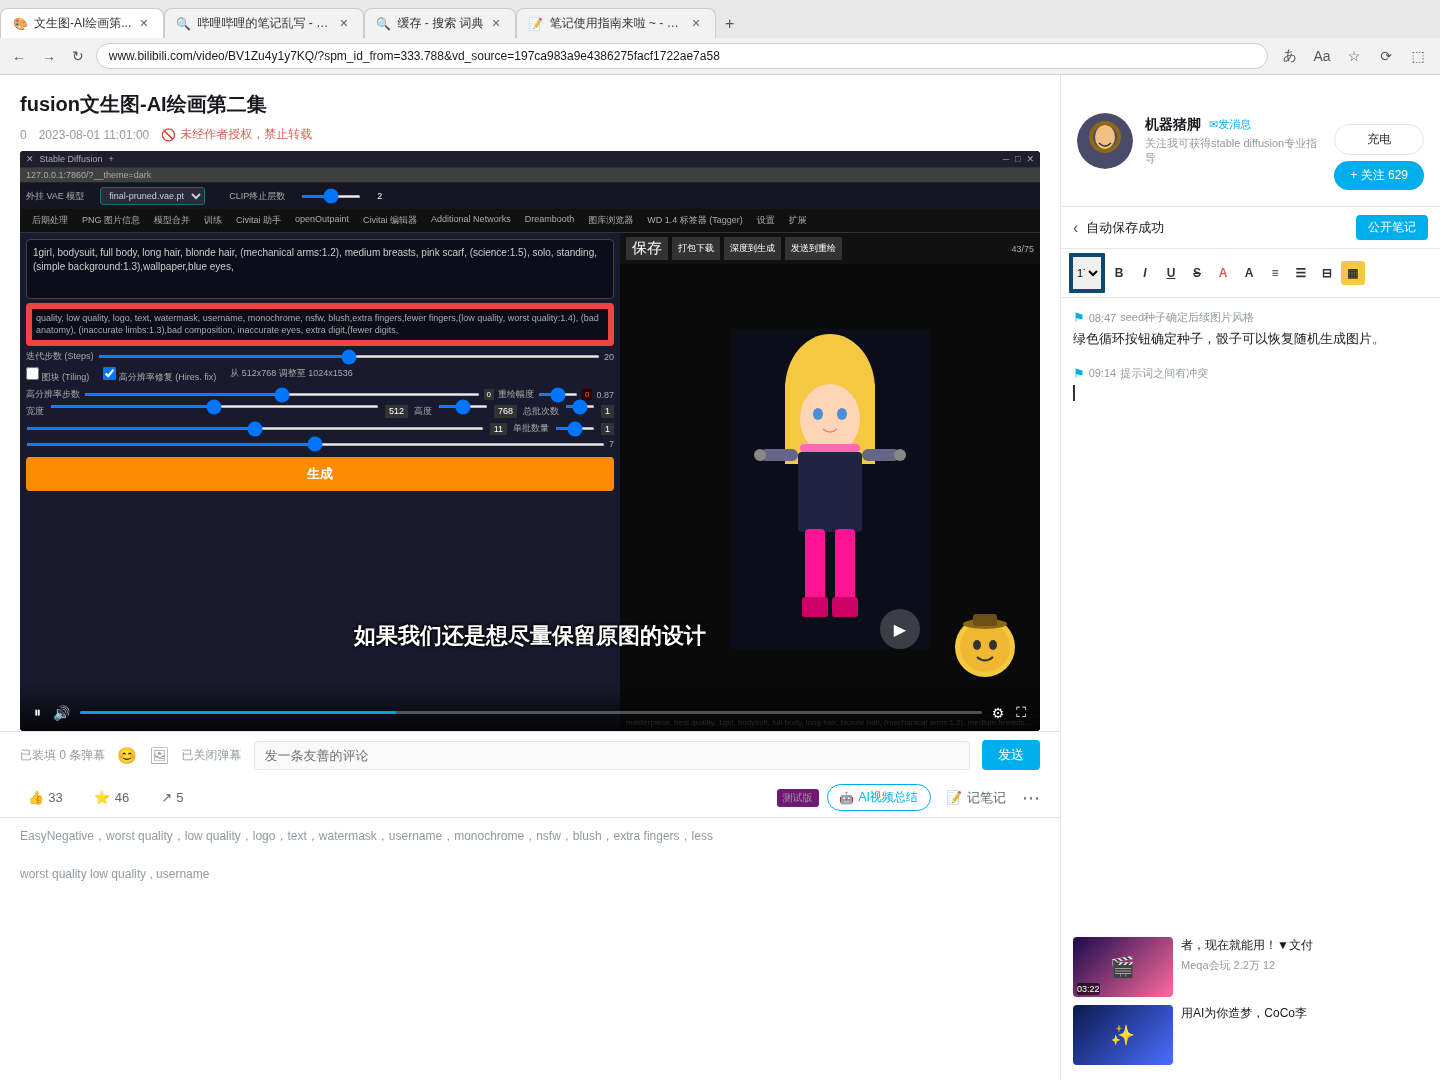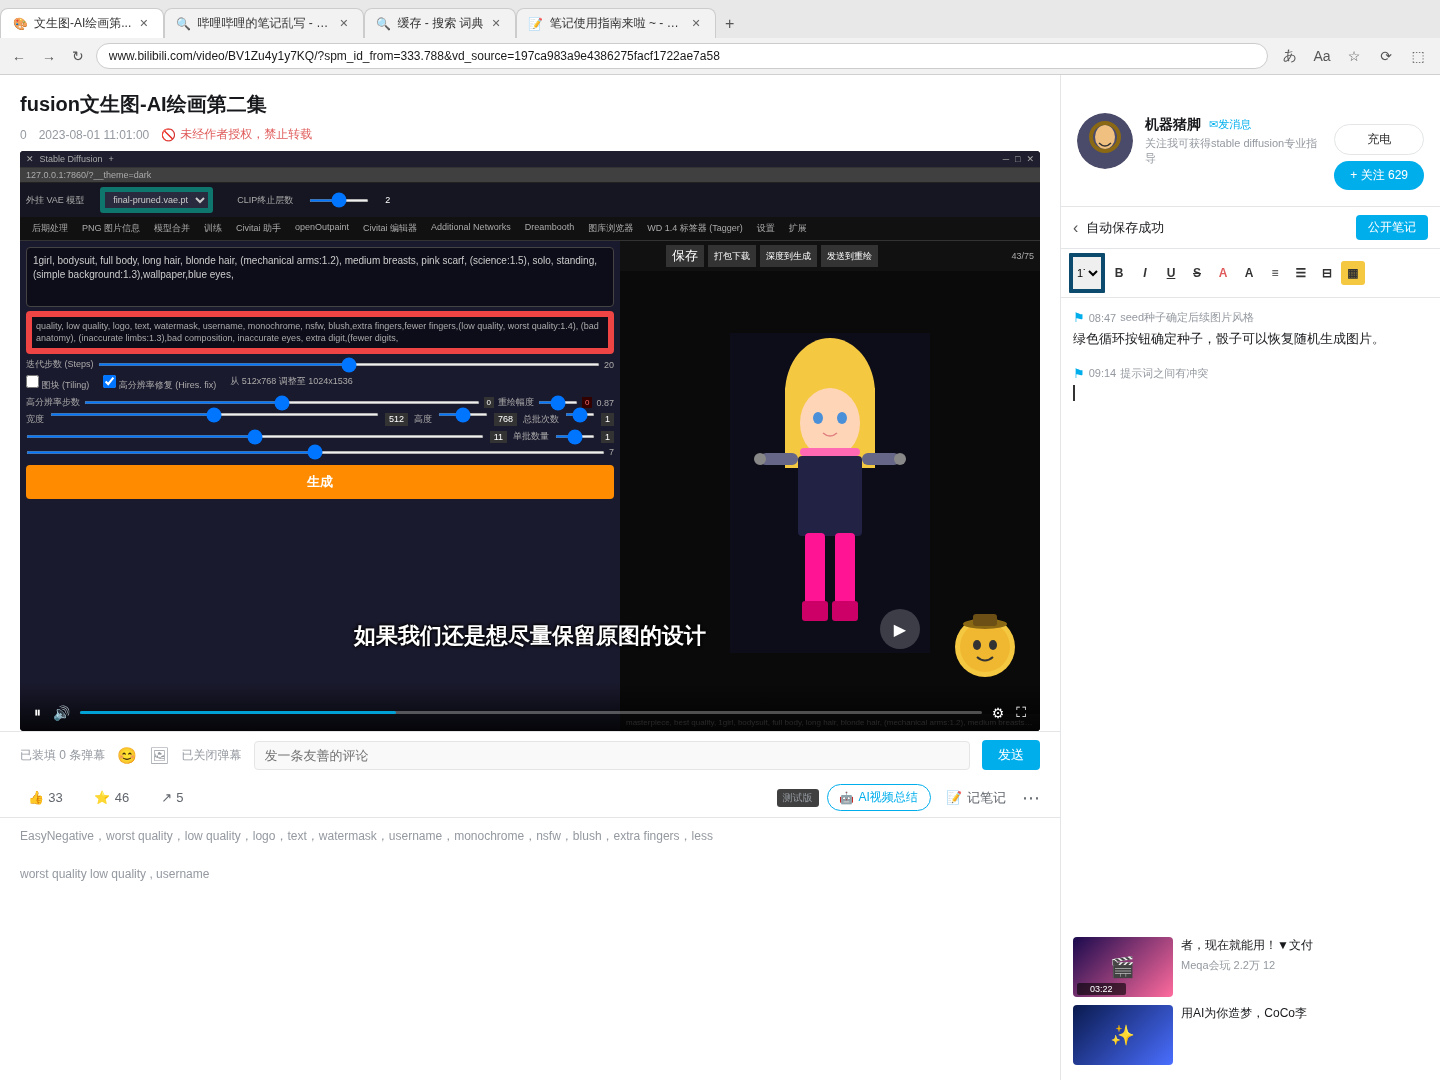--- a/index.html
+++ b/index.html
@@ -103,21 +103,21 @@
     
     .rec-section { padding: 8px 12px; }
     .rec-item { display: flex; gap: 8px; margin-bottom: 8px; cursor: pointer; }
     .rec-thumb { width: 100px; height: 60px; background: #1a1a2e; border-radius: 4px; overflow: hidden; flex-shrink: 0; position: relative; }
     .rec-info { flex: 1; }
     .rec-title { font-size: 12px; color: #18191c; line-height: 1.4; margin-bottom: 4px; }
     .rec-meta { font-size: 11px; color: #9499a0; }
 
     
     .sd-model-bar { display: flex; gap: 16px; padding: 4px 6px; background: #161622; font-size: 9px; align-items: center; }
-    .sd-model-sel { background: #2a2a3e; border: 5px solid #0f766e; color: #ccc; padding: 2px 4px; border-radius: 3px; font-size: 9px; }
+    .sd-model-sel { background: #2a2a3e; border: 1px solid #0f766e; color: #ccc; padding: 2px 4px; border-radius: 3px; font-size: 9px; }
     
     .sd-tabs-top { display: flex; gap: 2px; background: #111; padding: 3px 6px; font-size: 9px; border-bottom: 1px solid #333; }
     .sd-top-tab { padding: 2px 6px; color: #aaa; cursor: pointer; border-radius: 2px; }
     .sd-img-gen-area { display: flex; gap: 0; flex: 1; }
     .sd-controls-panel { flex: 1; padding: 6px; display: flex; flex-direction: column; gap: 4px; }
     .sd-neg-prompt { background: #0d0d1a; border: 6px solid #ef4444; border-radius: 4px; padding: 4px; font-size: 9px; color: #aaa; line-height: 1.3; min-height: 30px; }
 
     .play-btn-overlay { position: absolute; bottom: 65px; right: 120px; width: 40px; height: 40px; background: rgba(255,255,255,0.2); border-radius: 50%; display: flex; align-items: center; justify-content: center; font-size: 16px; color: #fff; }
   </style>
 </head>
@@ -277,21 +277,21 @@
               <div style="display:flex; gap:4px; font-size:9px; align-items:center;">
                 <input type="range" style="flex: 1 1 0%; height: 3px;" value="50">
                 <span style="color:#aaa;">7</span>
               </div>
               <button class="sd-gen-btn">生成</button>
             </div>
 
             <div style="width:420px; background:#0a0a0a; display:flex; flex-direction:column; position:relative;">
               <div style="display:flex; justify-content:space-between; align-items:center; padding:4px 6px; background:#111; font-size:9px; color:#aaa;">
                 <div style="display:flex; gap:4px;">
-                  <button style="background:#333; border:none; color:#fff; padding:2px 6px; font-size:13px; cursor:pointer;margin-left:40px;">保存</button>
+                  <button style="background:#333; border:none; color:#fff; padding:2px 6px; font-size:15px; cursor:pointer;">保存</button>
                   <button style="background:#333; border:none; color:#fff; padding:2px 6px; font-size:9px; cursor:pointer;">打包下载</button>
                   <button style="background:#333; border:none; color:#fff; padding:2px 6px; font-size:9px; cursor:pointer;">深度到生成</button>
                   <button style="background:#333; border:none; color:#fff; padding:2px 6px; font-size:9px; cursor:pointer;">发送到重绘</button>
                 </div>
                 <span>43/75</span>
               </div>
               <div style="flex:1; display:flex; align-items:center; justify-content:center; position:relative;">
 
                 <svg width="200" height="320" viewBox="0 0 200 320">
 
@@ -376,21 +376,21 @@
       </button>
       <button class="action-btn">
         <span>⭐</span>
         <span>46</span>
       </button>
       <button class="action-btn">
         <span>↗</span>
         <span>5</span>
       </button>
       <div class="action-right">
-        <span style="font-size:10px; color:#9499a0; background:#404040; padding:2px 6px; border-radius:3px;">测试版</span>
+        <span style="font-size:10px; color:#9499a0; background:#701a75; padding:2px 6px; border-radius:3px;">测试版</span>
         <button class="ai-summary-btn">
           <span>🤖</span>
           <span>AI视频总结</span>
         </button>
         <button class="action-btn">
           <span>📝</span>
           <span>记笔记</span>
         </button>
         <button class="more-btn">⋯</button>
       </div>
@@ -474,21 +474,21 @@
           </div>
         </div>
       </div>
 
       <div class="rec-section">
         <div class="rec-item">
           <div class="rec-thumb">
             <div style="width:100%; height:100%; background:linear-gradient(135deg, #1a0a4e, #ff6b9d); display:flex; align-items:center; justify-content:center;">
               <span style="font-size:20px;">🎬</span>
             </div>
-            <div style="position:absolute; bottom:2px; left:4px; font-size:9px; color:#fff; background:rgba(0,0,0,0.6); padding:1px 13px; border-radius:2px;">03:22</div>
+            <div style="position:absolute; bottom:2px; left:4px; font-size:9px; color:#fff; background:rgba(0,0,0,0.6); padding:1px 0; border-radius:2px;">03:22</div>
           </div>
           <div class="rec-info">
             <div class="rec-title">者，现在就能用！▼文付</div>
             <div class="rec-meta">
               <span>Meqa会玩</span>
               <span>2.2万 12</span>
             </div>
           </div>
         </div>
 

